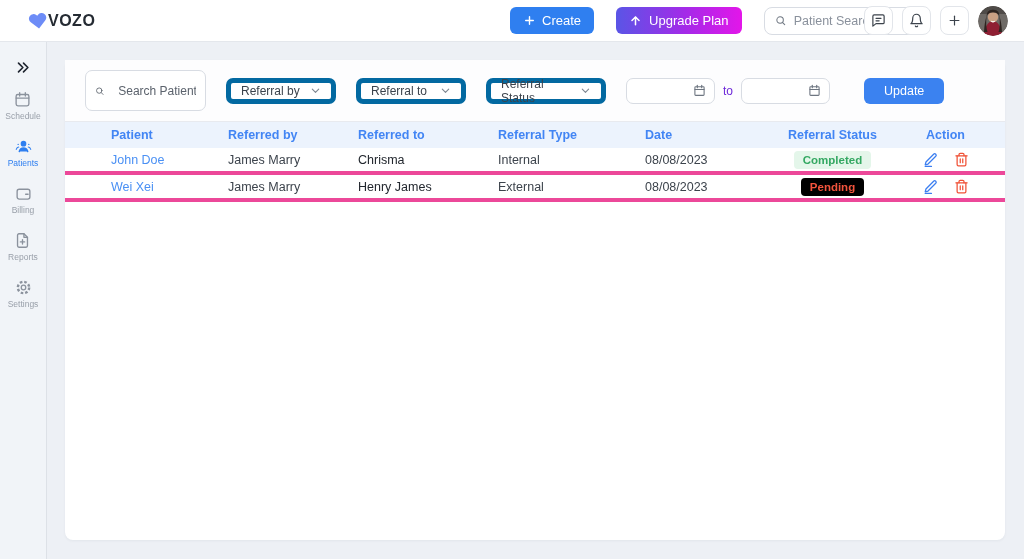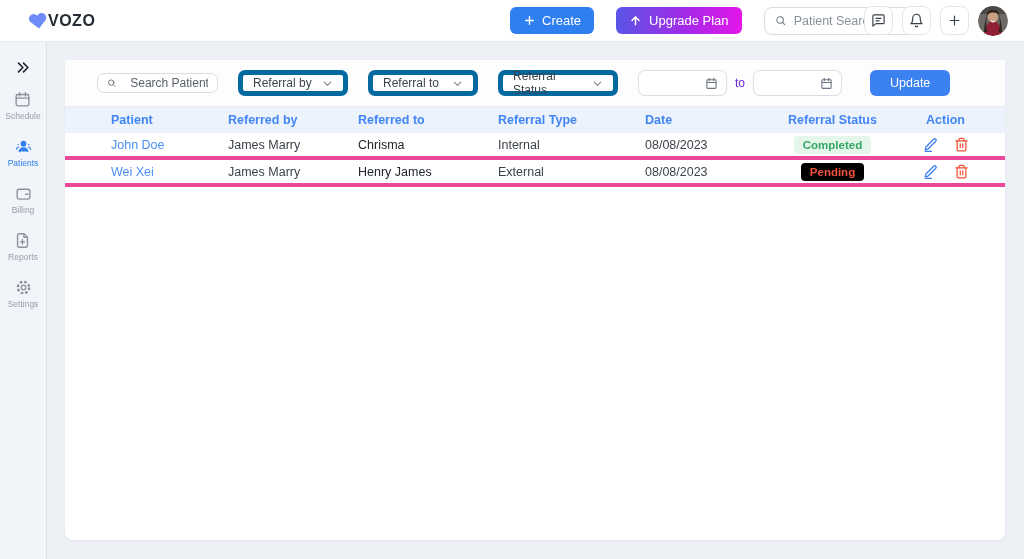--- a/index.html
+++ b/index.html
@@ -38,30 +38,30 @@
   .page-title { font-size:20px; font-weight:bold; color:#21262e; }
   .tabs { display:flex; gap:22px; margin-top:14px; }
   .tab { font-size:13px; color:#9aa0ab; padding-bottom:9px; cursor:pointer; position:relative; }
   .tab.active { color:#2f7ff0; font-weight:bold; }
   .tab.active::after { content:""; position:absolute; left:-2px; right:-2px; bottom:0; height:3px; border-radius:3px; background:#2f7ff0; }
   .head-divider { position:absolute; left:0; right:0; bottom:0; height:1px; background:#e8eaef; }
   .btn-new-referral { position:absolute; right:12px; top:34px; height:27px; padding:0 16px; background:#2f7ff0; color:#fff; border:none; border-radius:6px; font-size:13px; font-weight:bold; font-family:inherit; cursor:pointer; }
 
   
   .filterbar { display:flex; align-items:center; padding:10px 20px; gap:20px; border-bottom:1px solid #e8eaef; background:#fdfdfe; }
-  .f-search { display:flex; align-items:center; gap:14px; width:121px; height:20px; border:1px solid #d8dce3; border-radius:7px; background:#fff; padding:0 9px;margin-left:12px; }
+  .f-search { display:flex; align-items:center; gap:14px; width:121px; height:41px; border:1px solid #d8dce3; border-radius:7px; background:#fff; padding:0 9px; }
   .f-search input { border:none; outline:none; width:100%; font-size:12px; font-family:inherit; color:#3c434c; background:transparent; }
   .f-search input::placeholder { color:#5b626c; }
   .f-select { display:flex; align-items:center; justify-content:space-between; height:26px; border:5px solid #0369a1; border-radius:7px; background:#fff; padding:0 10px; font-size:12px; color:#3c434c; cursor:pointer; }
   .f-select svg { width:11px; height:11px; color:#7c8590; }
   .w110 { width:110px; } .w120 { width:120px; }
   .f-date { display:flex; align-items:center; justify-content:flex-end; width:89px; height:26px; border:1px solid #d8dce3; border-radius:7px; background:#fff; padding:0 8px; cursor:pointer; }
   .f-date svg { width:13px; height:13px; color:#6e7681; }
   .to-label { font-size:12px; color:#6d28d9; margin:0 -12px; }
-  .btn-update { height:26px; padding:0 20px; background:#3b82f0; color:#fff; border:none; border-radius:6px; font-size:12.5px; font-family:inherit; cursor:pointer; margin-left:8px; }
+  .btn-update { height:26px; padding:0 20px; background:#3b82f0; color:#fff; border:none; border-radius:6px; font-size:12.5px; font-family:inherit; cursor:pointer; margin-left:14px; }
 
   
   .tbl-header, .tbl-row { display:grid; grid-template-columns:117px 130px 140px 147px 120px 135px 1fr; align-items:center; padding-left:46px; padding-right:14px; }
   .tbl-header { height:26px; background:#ecf3fd; }
   .tbl-header .th { font-size:12.5px; font-weight:bold; color:#4285f4; }
   .th.c, .td.c { text-align:center; }
   .tbl-row { height:27px; border-bottom:4px solid #ec4899; background:#fff; }
   .td { font-size:12.5px; color:#3c434c; }
   .td.link { color:#4a90f4; cursor:pointer; }
   .td.strong { color:#22272e; }

